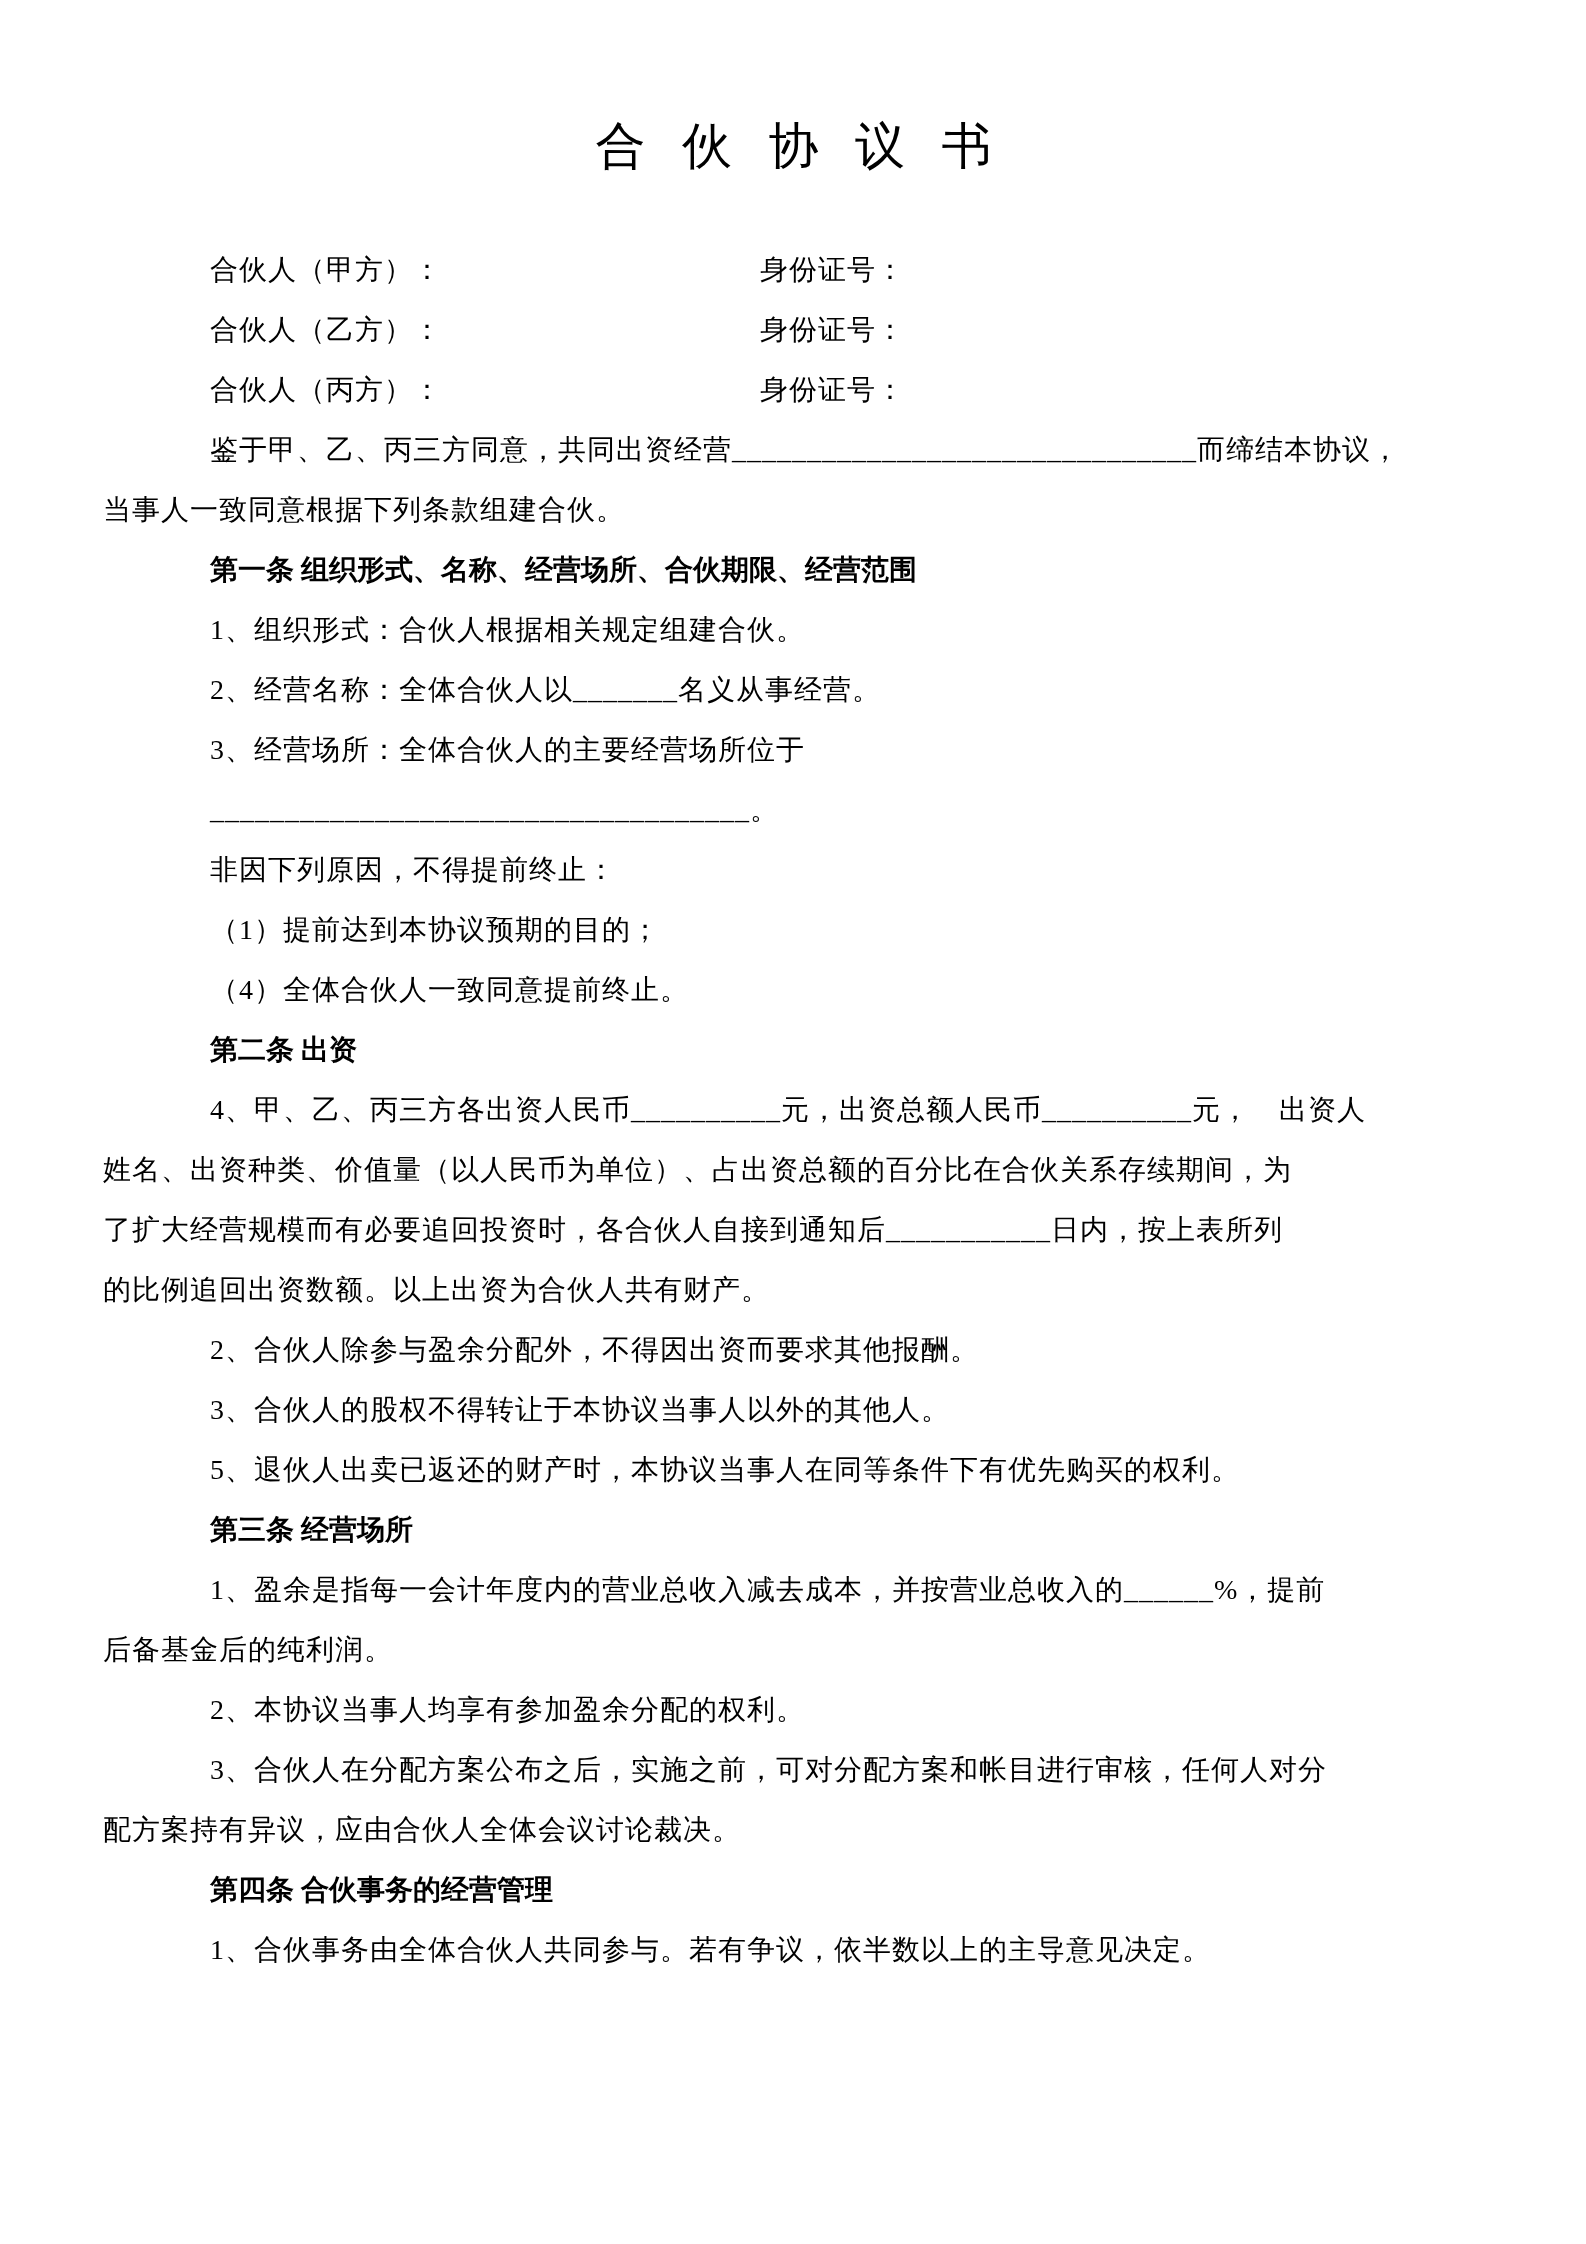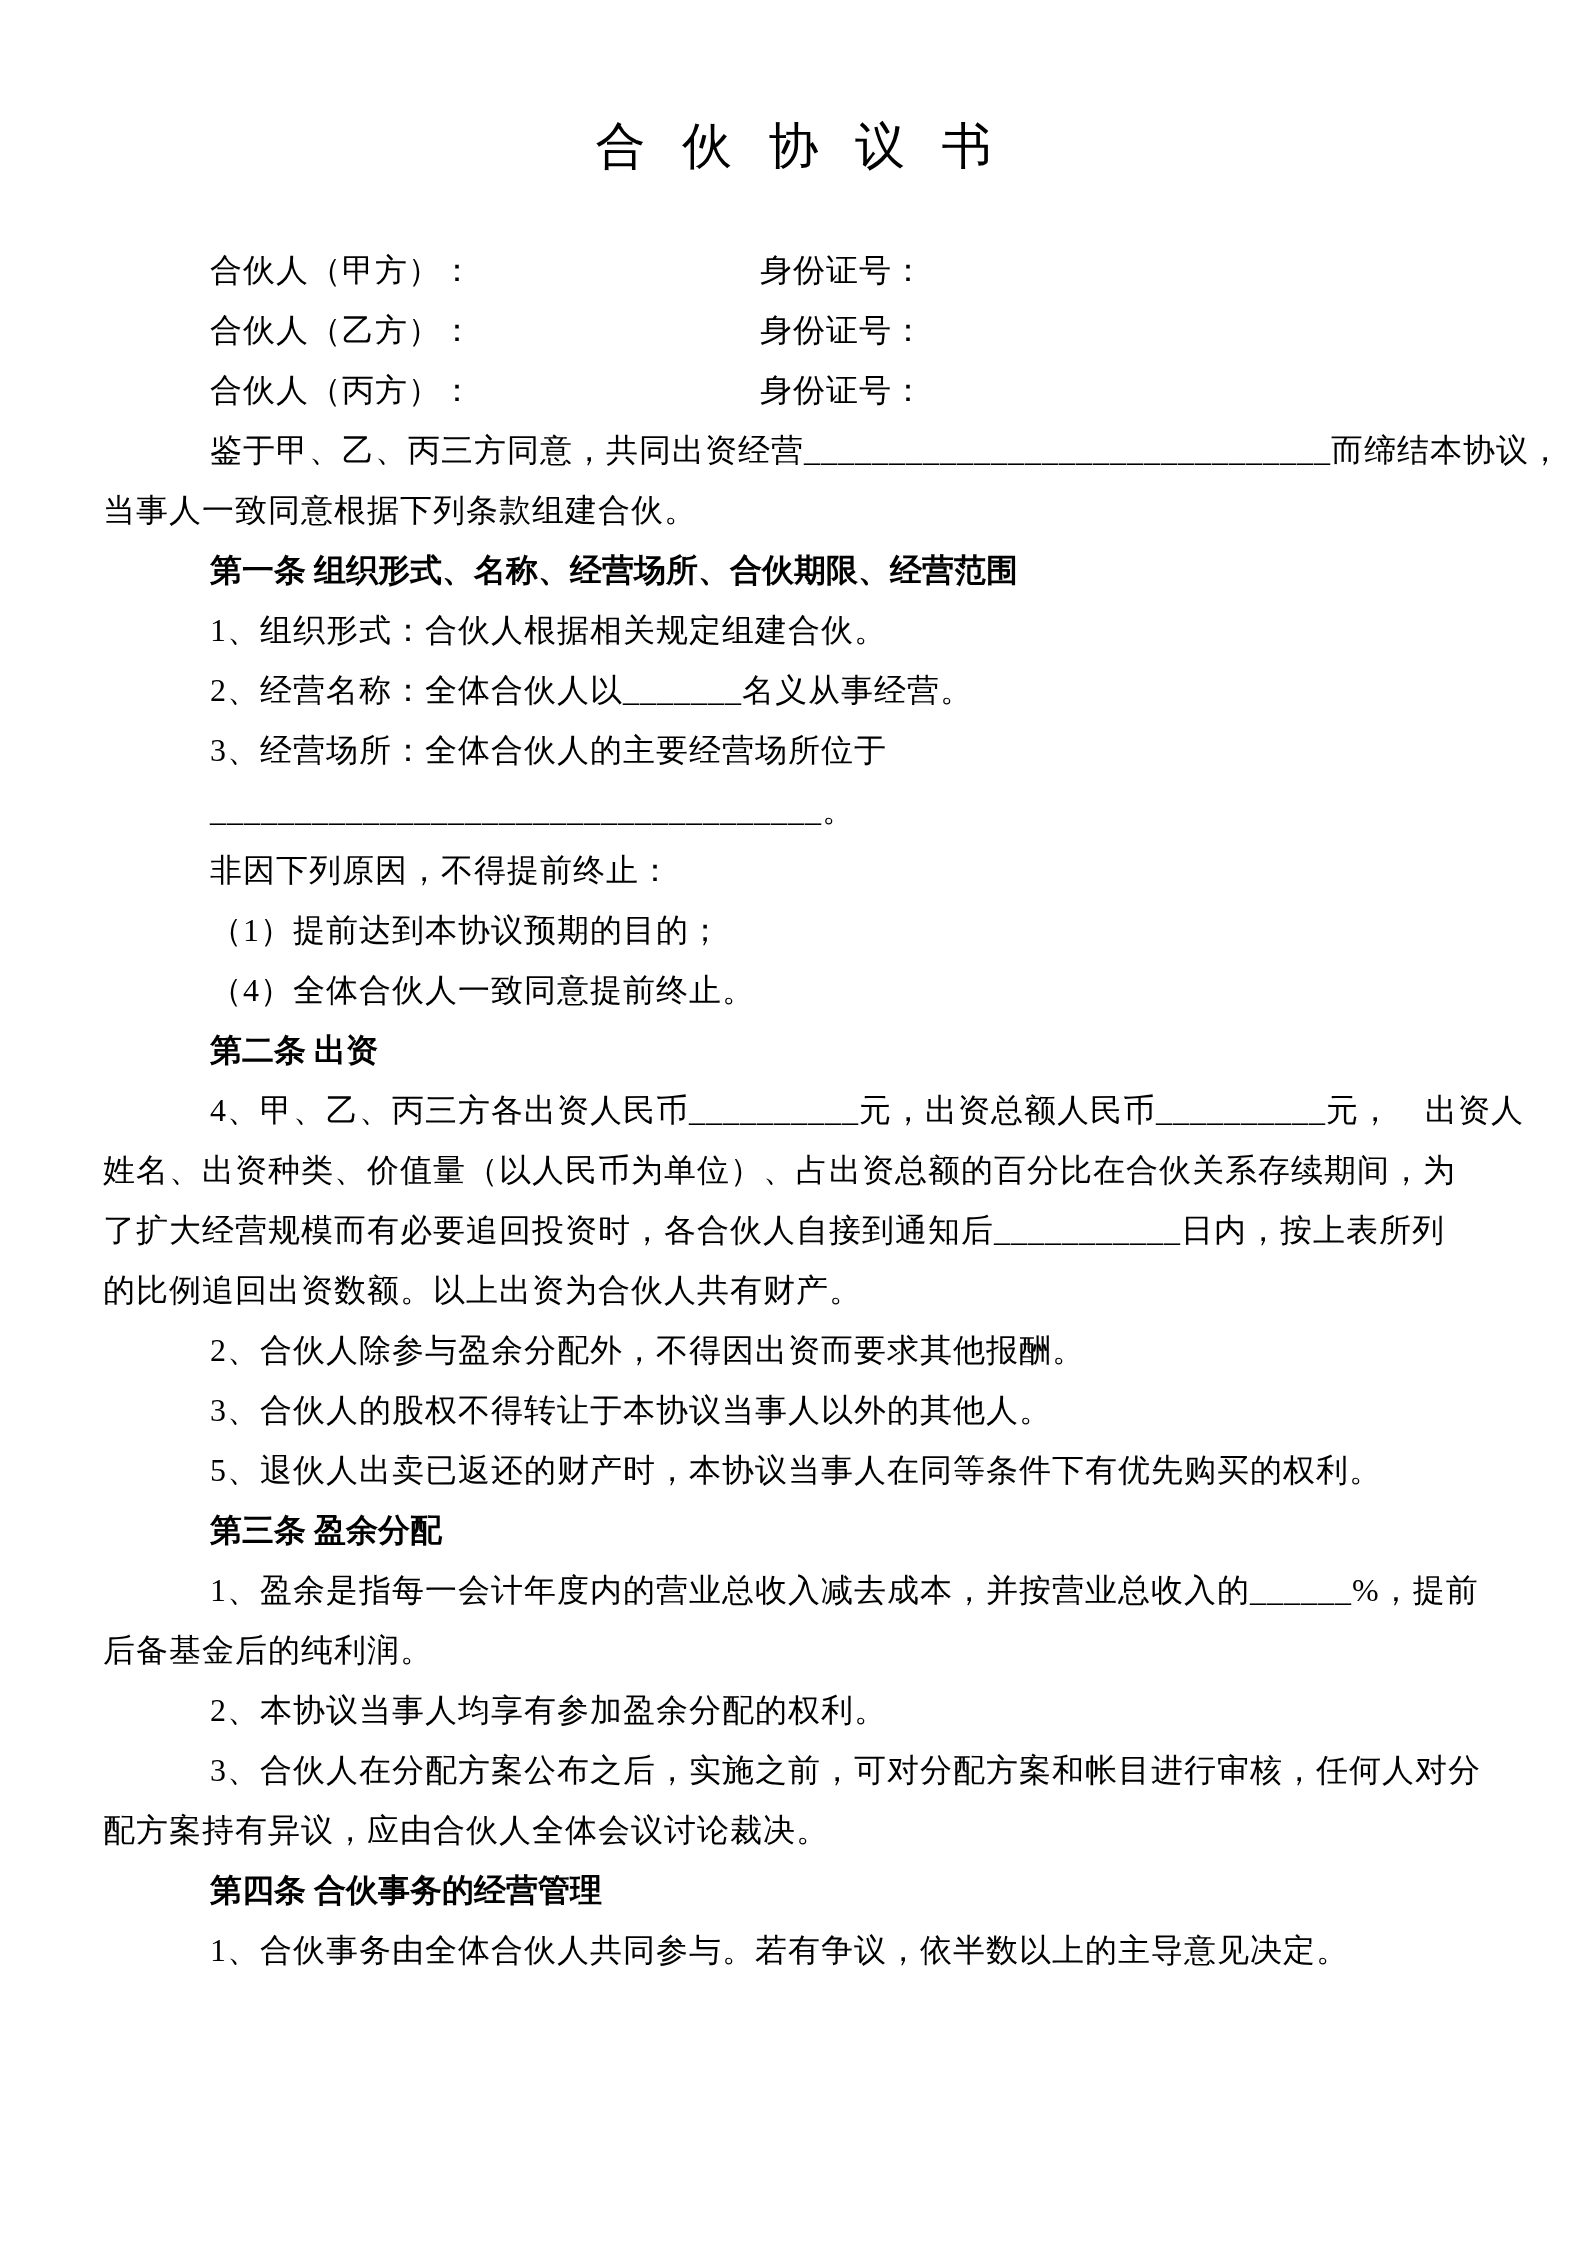--- a/index.html
+++ b/index.html
@@ -20,21 +20,21 @@
   .doc-title {
     text-align: center;
     font-size: 50px;
     line-height: 72px;
     letter-spacing: 12px;
     font-weight: 400;
     margin: 40px 0 58px 0;
     white-space: nowrap;
   }
   .line {
-    font-size: 32px;
+    font-size: 28px;
     height: 60px;
     line-height: 60px;
     white-space: nowrap;
     letter-spacing: 1px;
   }
   .indent { padding-left: 107px; }
   .heading {
     font-family: Liberation Serif, serif;
     font-weight: 700;
     letter-spacing: 0px;
@@ -76,21 +76,21 @@
 
   <div class="line indent heading">第二条 出资</div>
   <div class="line indent">4、甲、乙、丙三方各出资人民币__________元，出资总额人民币__________元，　出资人</div>
   <div class="line">姓名、出资种类、价值量（以人民币为单位）、占出资总额的百分比在合伙关系存续期间，为</div>
   <div class="line">了扩大经营规模而有必要追回投资时，各合伙人自接到通知后___________日内，按上表所列</div>
   <div class="line">的比例追回出资数额。以上出资为合伙人共有财产。</div>
   <div class="line indent">2、合伙人除参与盈余分配外，不得因出资而要求其他报酬。</div>
   <div class="line indent">3、合伙人的股权不得转让于本协议当事人以外的其他人。</div>
   <div class="line indent">5、退伙人出卖已返还的财产时，本协议当事人在同等条件下有优先购买的权利。</div>
 
-  <div class="line indent heading">第三条 盈余分配</div>
+  <div class="line indent heading">第三条 经营场所</div>
   <div class="line indent">1、盈余是指每一会计年度内的营业总收入减去成本，并按营业总收入的______%，提前</div>
   <div class="line">后备基金后的纯利润。</div>
   <div class="line indent">2、本协议当事人均享有参加盈余分配的权利。</div>
   <div class="line indent">3、合伙人在分配方案公布之后，实施之前，可对分配方案和帐目进行审核，任何人对分</div>
   <div class="line">配方案持有异议，应由合伙人全体会议讨论裁决。</div>
 
   <div class="line indent heading">第四条 合伙事务的经营管理</div>
   <div class="line indent">1、合伙事务由全体合伙人共同参与。若有争议，依半数以上的主导意见决定。</div>
 
 </div>

